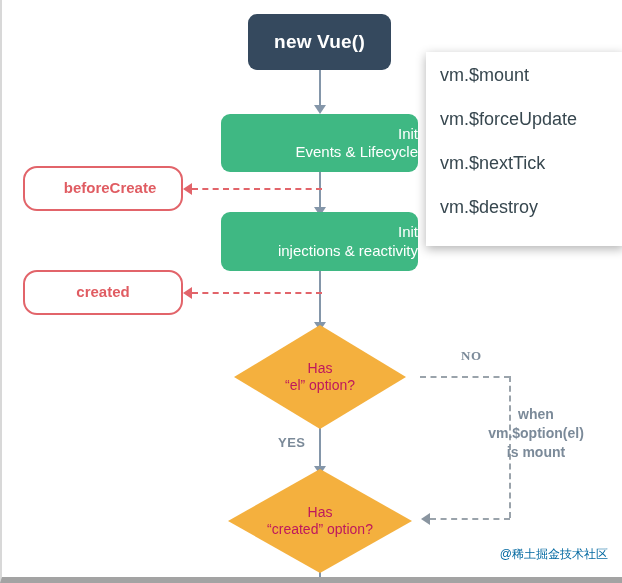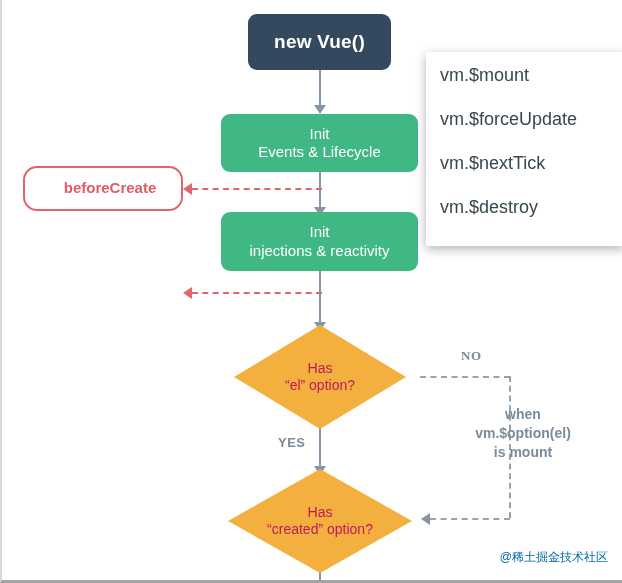--- a/index.html
+++ b/index.html
@@ -10,21 +10,21 @@
   body {
     font-family: "Liberation Sans", sans-serif;
   }
   #canvas {
     position: relative;
     width: 622px;
     height: 583px;
     background: #ffffff;
     overflow: hidden;
     border-left: 2px solid #d8d8d8;
-    border-bottom: 3px solid #a3a3a3;
+    border-bottom: 6px solid #a3a3a3;
     box-sizing: border-box;
   }
 
   
   .node {
     position: absolute;
     box-sizing: border-box;
     display: flex;
     align-items: center;
     justify-content: center;
@@ -40,20 +40,21 @@
     font-size: 19px;
     letter-spacing: 0.2px;
   }
 
   .node-green {
     background: #3fb883;
     color: #ffffff;
     border-radius: 9px;
     font-size: 15px;
     font-weight: 400;
+    align-items: flex-end;
   }
 
   .node-hook {
     background: #ffffff;
     border: 2px solid #e2646a;
     border-radius: 14px;
     color: #e05c62;
     font-weight: bold;
     font-size: 15px;
   }
@@ -213,20 +214,23 @@
 
   <div class="node node-green" style="left:219px; top:212px; width:197px; height:59px; flex-direction:column;">
     <span>Init</span>
     <span>injections &amp; reactivity</span>
   </div>
 
   <div class="node node-hook" style="left:21px; top:166px; width:160px; height:45px;padding-left:14px;">
     <span>beforeCreate</span>
   </div>
 
+  <div class="node node-hook" style="left:21px; top:270px; width:160px; height:45px;">
+    <span>created</span>
+  </div>
 
   <div class="diamond-wrap" style="left:232px; top:325px; width:172px; height:104px;">
     <div class="diamond-shape"></div>
     <div class="diamond-label">
       <div>
         <div>Has</div>
         <div>“el” option?</div>
       </div>
     </div>
   </div>
@@ -238,21 +242,21 @@
         <div>Has</div>
         <div>“created” option?</div>
       </div>
     </div>
   </div>
 
   <div class="flow-label" style="left:459px; top:348px;font-family:Liberation Serif, serif;">NO</div>
 
   <div class="flow-label" style="left:269px; top:435px;margin-left:7px;">YES</div>
 
-  <div class="note-text" style="left:448px; top:405px; width:146px;">
+  <div class="note-text" style="left:461px; top:405px; width:146px;">
     <div>when</div>
     <div>vm.$option(el)</div>
     <div>is mount</div>
   </div>
 
   <div id="api-panel">
     <div class="api-item">vm.$mount</div>
     <div class="api-item">vm.$forceUpdate</div>
     <div class="api-item">vm.$nextTick</div>
     <div class="api-item">vm.$destroy</div>

